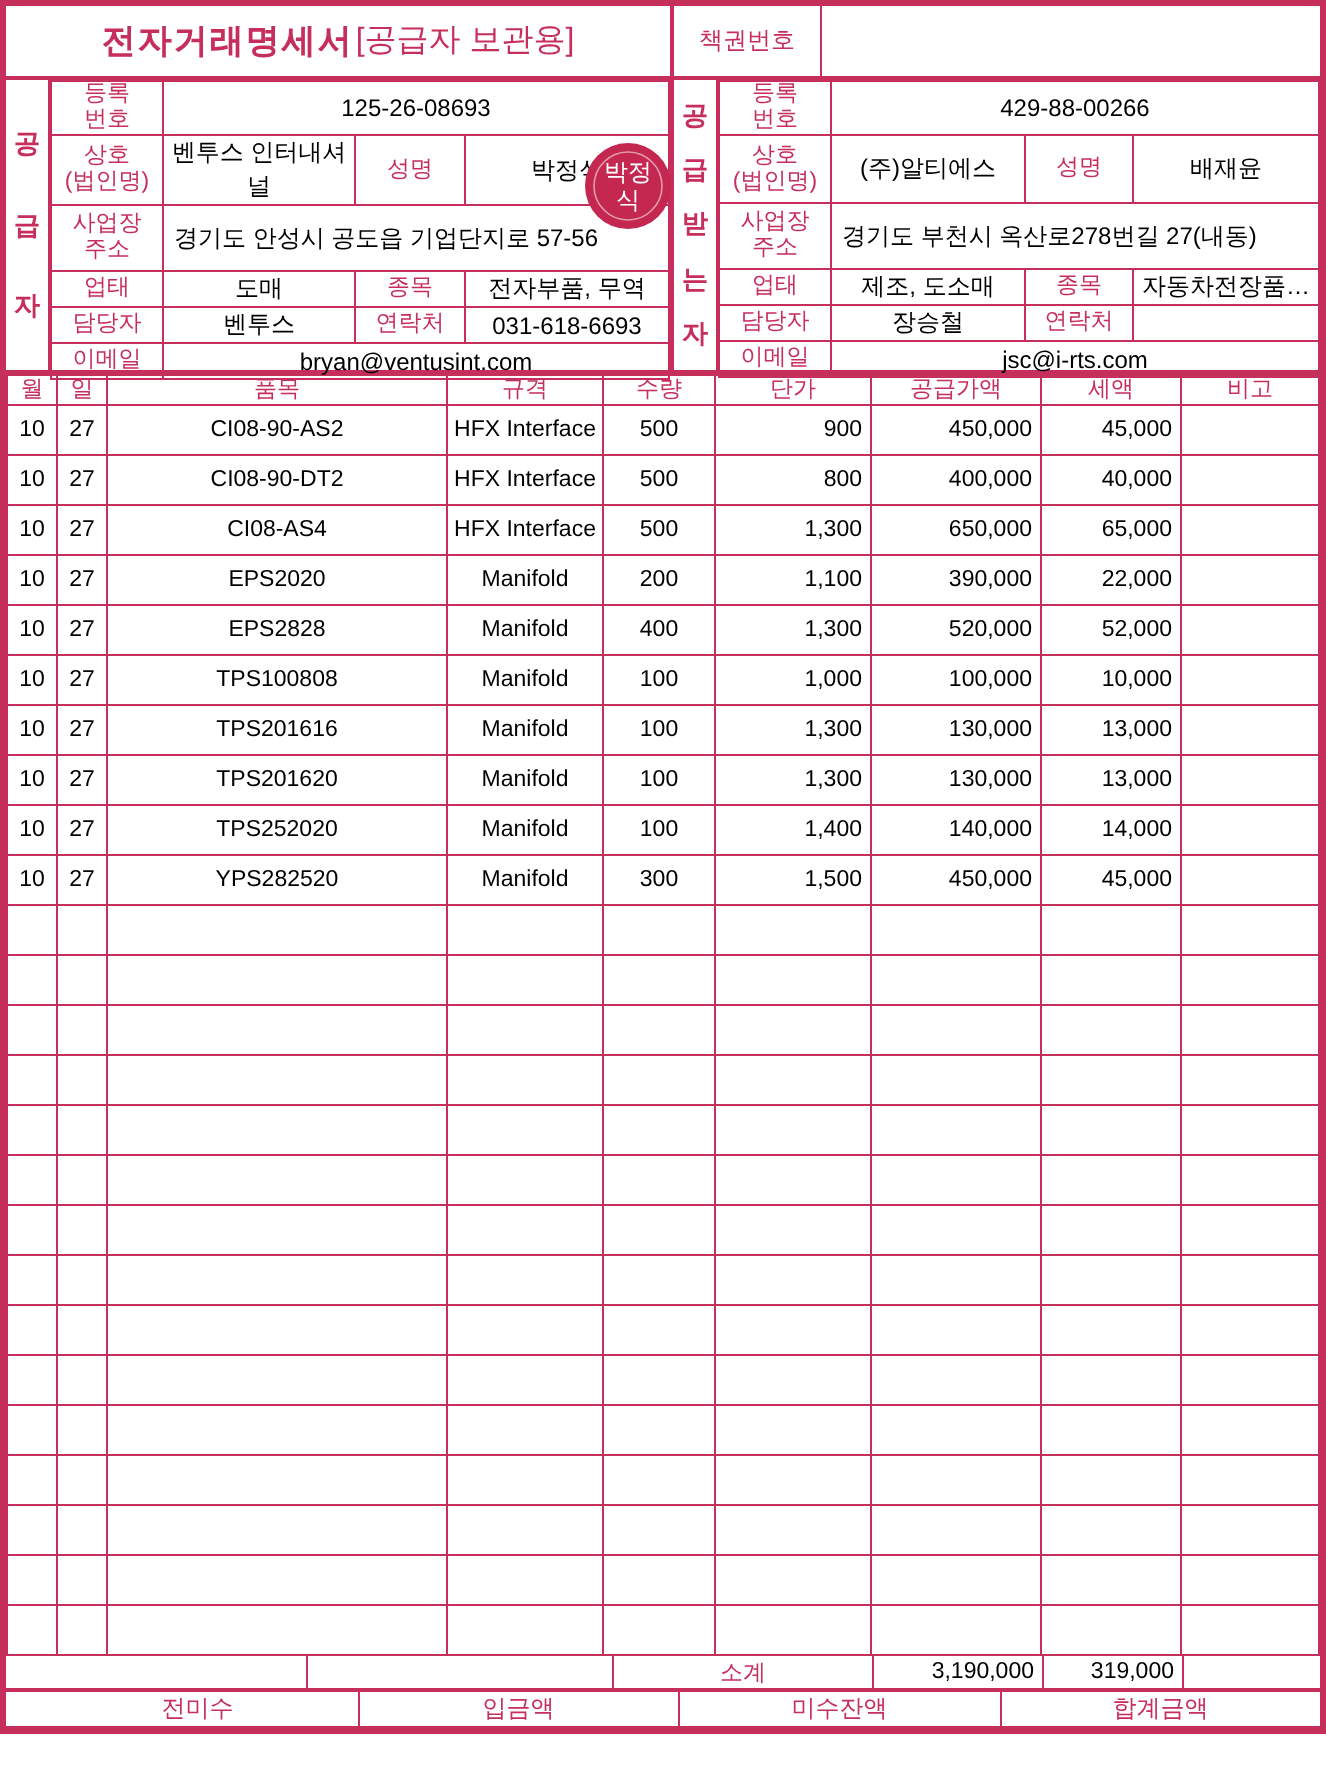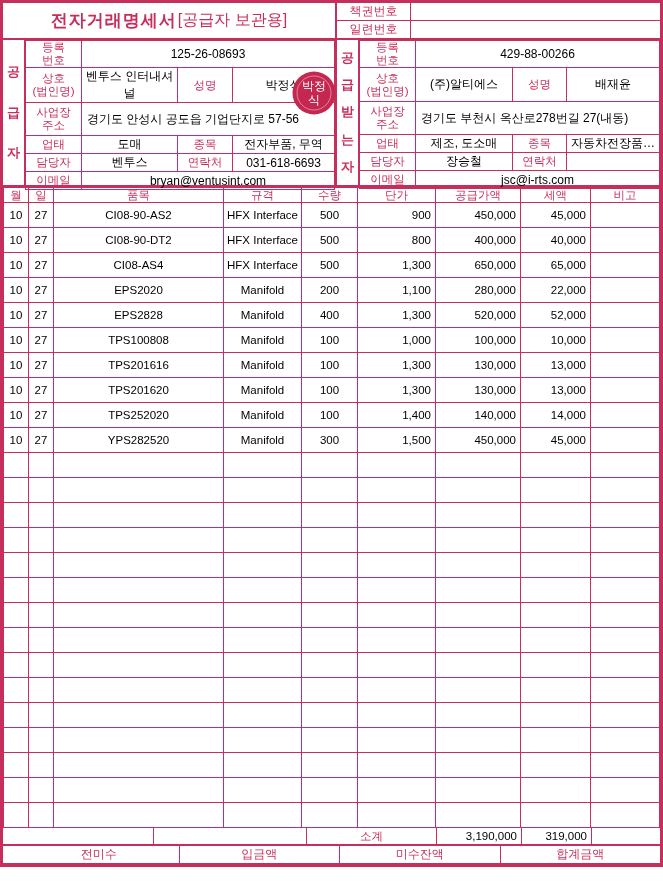--- a/index.html
+++ b/index.html
@@ -70,24 +70,20 @@
 <div class="sheet">
 
   <div class="top">
     <div class="title-cell">
       <span class="title">전자거래명세서</span>
       <span class="title-suffix">[공급자 보관용]</span>
     </div>
     <div class="docnums">
       <div class="drow">
         <div class="dlbl">책권번호</div>
-        <div class="dval"></div>
-      </div>
-      <div class="drow">
-        <div class="dlbl">일련번호</div>
         <div class="dval"></div>
       </div>
     </div>
   </div>
 
   <div class="parties">
 
     <div class="party supplier">
       <div class="vband">
           <span>공</span>
@@ -260,21 +256,21 @@
           <td class="c7">65,000</td>
           <td class="c8"></td>
         </tr>
         <tr>
           <td class="c0">10</td>
           <td class="c1">27</td>
           <td class="c2">EPS2020</td>
           <td class="c3">Manifold</td>
           <td class="c4">200</td>
           <td class="c5">1,100</td>
-          <td class="c6">280,000</td>
+          <td class="c6">390,000</td>
           <td class="c7">22,000</td>
           <td class="c8"></td>
         </tr>
         <tr>
           <td class="c0">10</td>
           <td class="c1">27</td>
           <td class="c2">EPS2828</td>
           <td class="c3">Manifold</td>
           <td class="c4">400</td>
           <td class="c5">1,300</td>

